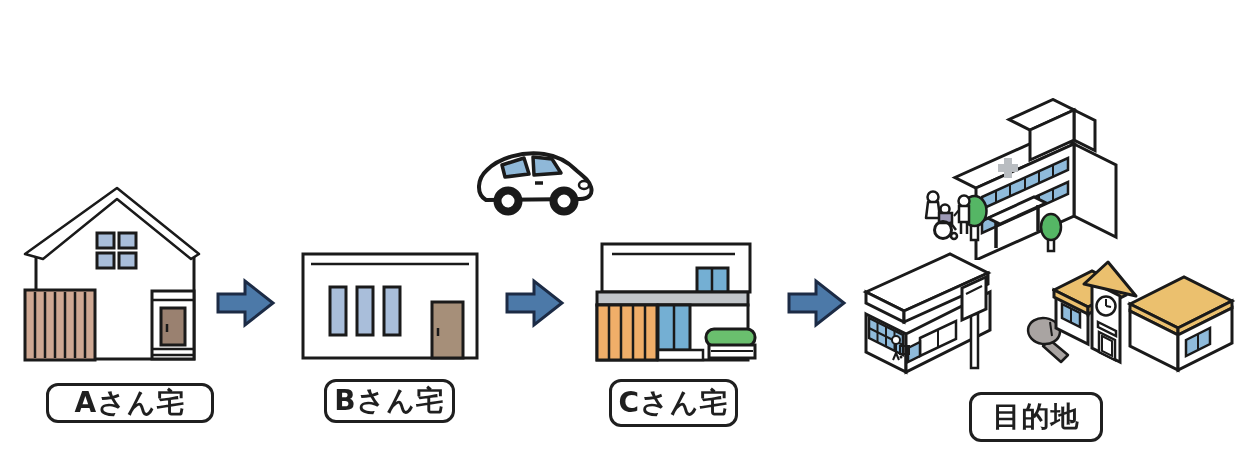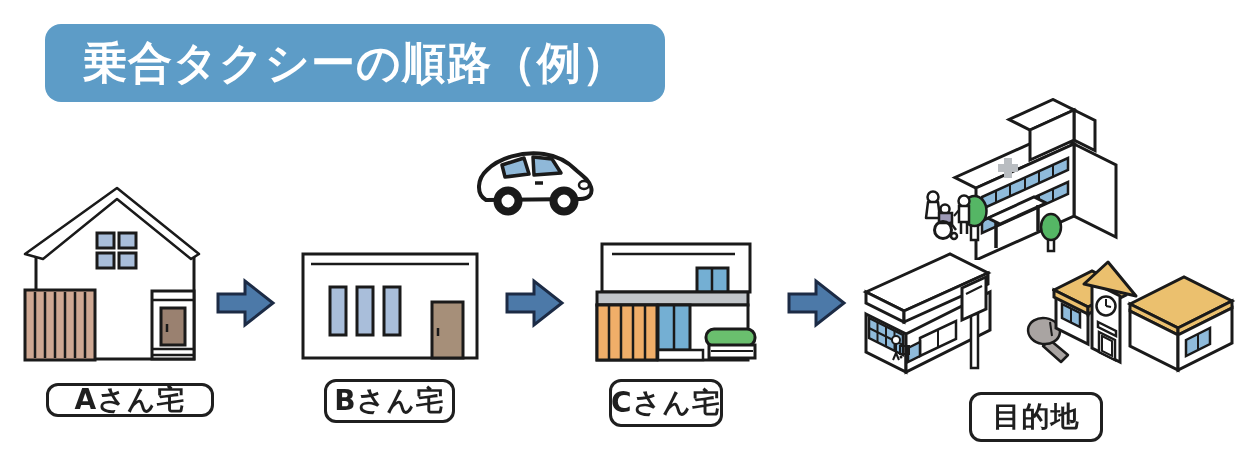--- a/index.html
+++ b/index.html
@@ -15,33 +15,30 @@
   .title-banner span{
     color:#FFFFFF;font-size:44px;font-weight:bold;letter-spacing:1px;white-space:nowrap;
   }
   .art{position:absolute;}
   .pill{
     position:absolute;box-sizing:border-box;background:#FFFFFF;
     border:3px solid #1F1F1F;border-radius:12px;
     display:flex;align-items:center;justify-content:center;
     font-size:28px;font-weight:bold;color:#1F1F1F;letter-spacing:1px;white-space:nowrap;
   }
-  .pill-a{left:46px;top:383px;width:168px;height:34px;}
+  .pill-a{left:46px;top:383px;width:168px;height:40px;}
   .pill-b{left:324px;top:379px;width:131px;height:44px;}
-  .pill-c{left:609px;top:379px;width:114px;height:48px;}
+  .pill-c{left:609px;top:379px;width:129px;height:48px;}
   .pill-dest{left:969px;top:380px;width:134px;height:50px;margin-top:12px;}
 </style>
 </head>
 <body>
 
 <div class="canvas">
 
-  <div class="title-banner">
-    <span>乗合タクシーの順路（例）</span>
-  </div>
 
   <svg class="art" style="left:22px;top:186px;width:180px;height:176px" viewBox="0 0 180 176">
     <polygon points="14,70 95,12 172,70 172,173 14,173" fill="#fff" stroke="#1a1a1a" stroke-width="3"></polygon>
     <polygon points="95,2 177,68 169,73 95,13 21,73 3,68" fill="#fff" stroke="#1a1a1a" stroke-width="2.5" stroke-linejoin="round"></polygon>
     <rect x="75" y="47" width="17" height="15" fill="#A9BEDA" stroke="#1a1a1a" stroke-width="3"></rect>
     <rect x="97" y="47" width="17" height="15" fill="#A9BEDA" stroke="#1a1a1a" stroke-width="3"></rect>
     <rect x="75" y="67" width="17" height="15" fill="#A9BEDA" stroke="#1a1a1a" stroke-width="3"></rect>
     <rect x="97" y="67" width="17" height="15" fill="#A9BEDA" stroke="#1a1a1a" stroke-width="3"></rect>
     <rect x="130" y="105" width="42" height="68" fill="#fff" stroke="#1a1a1a" stroke-width="3"></rect>
     <line x1="130" y1="114" x2="172" y2="114" stroke="#1a1a1a" stroke-width="2.5"></line>

